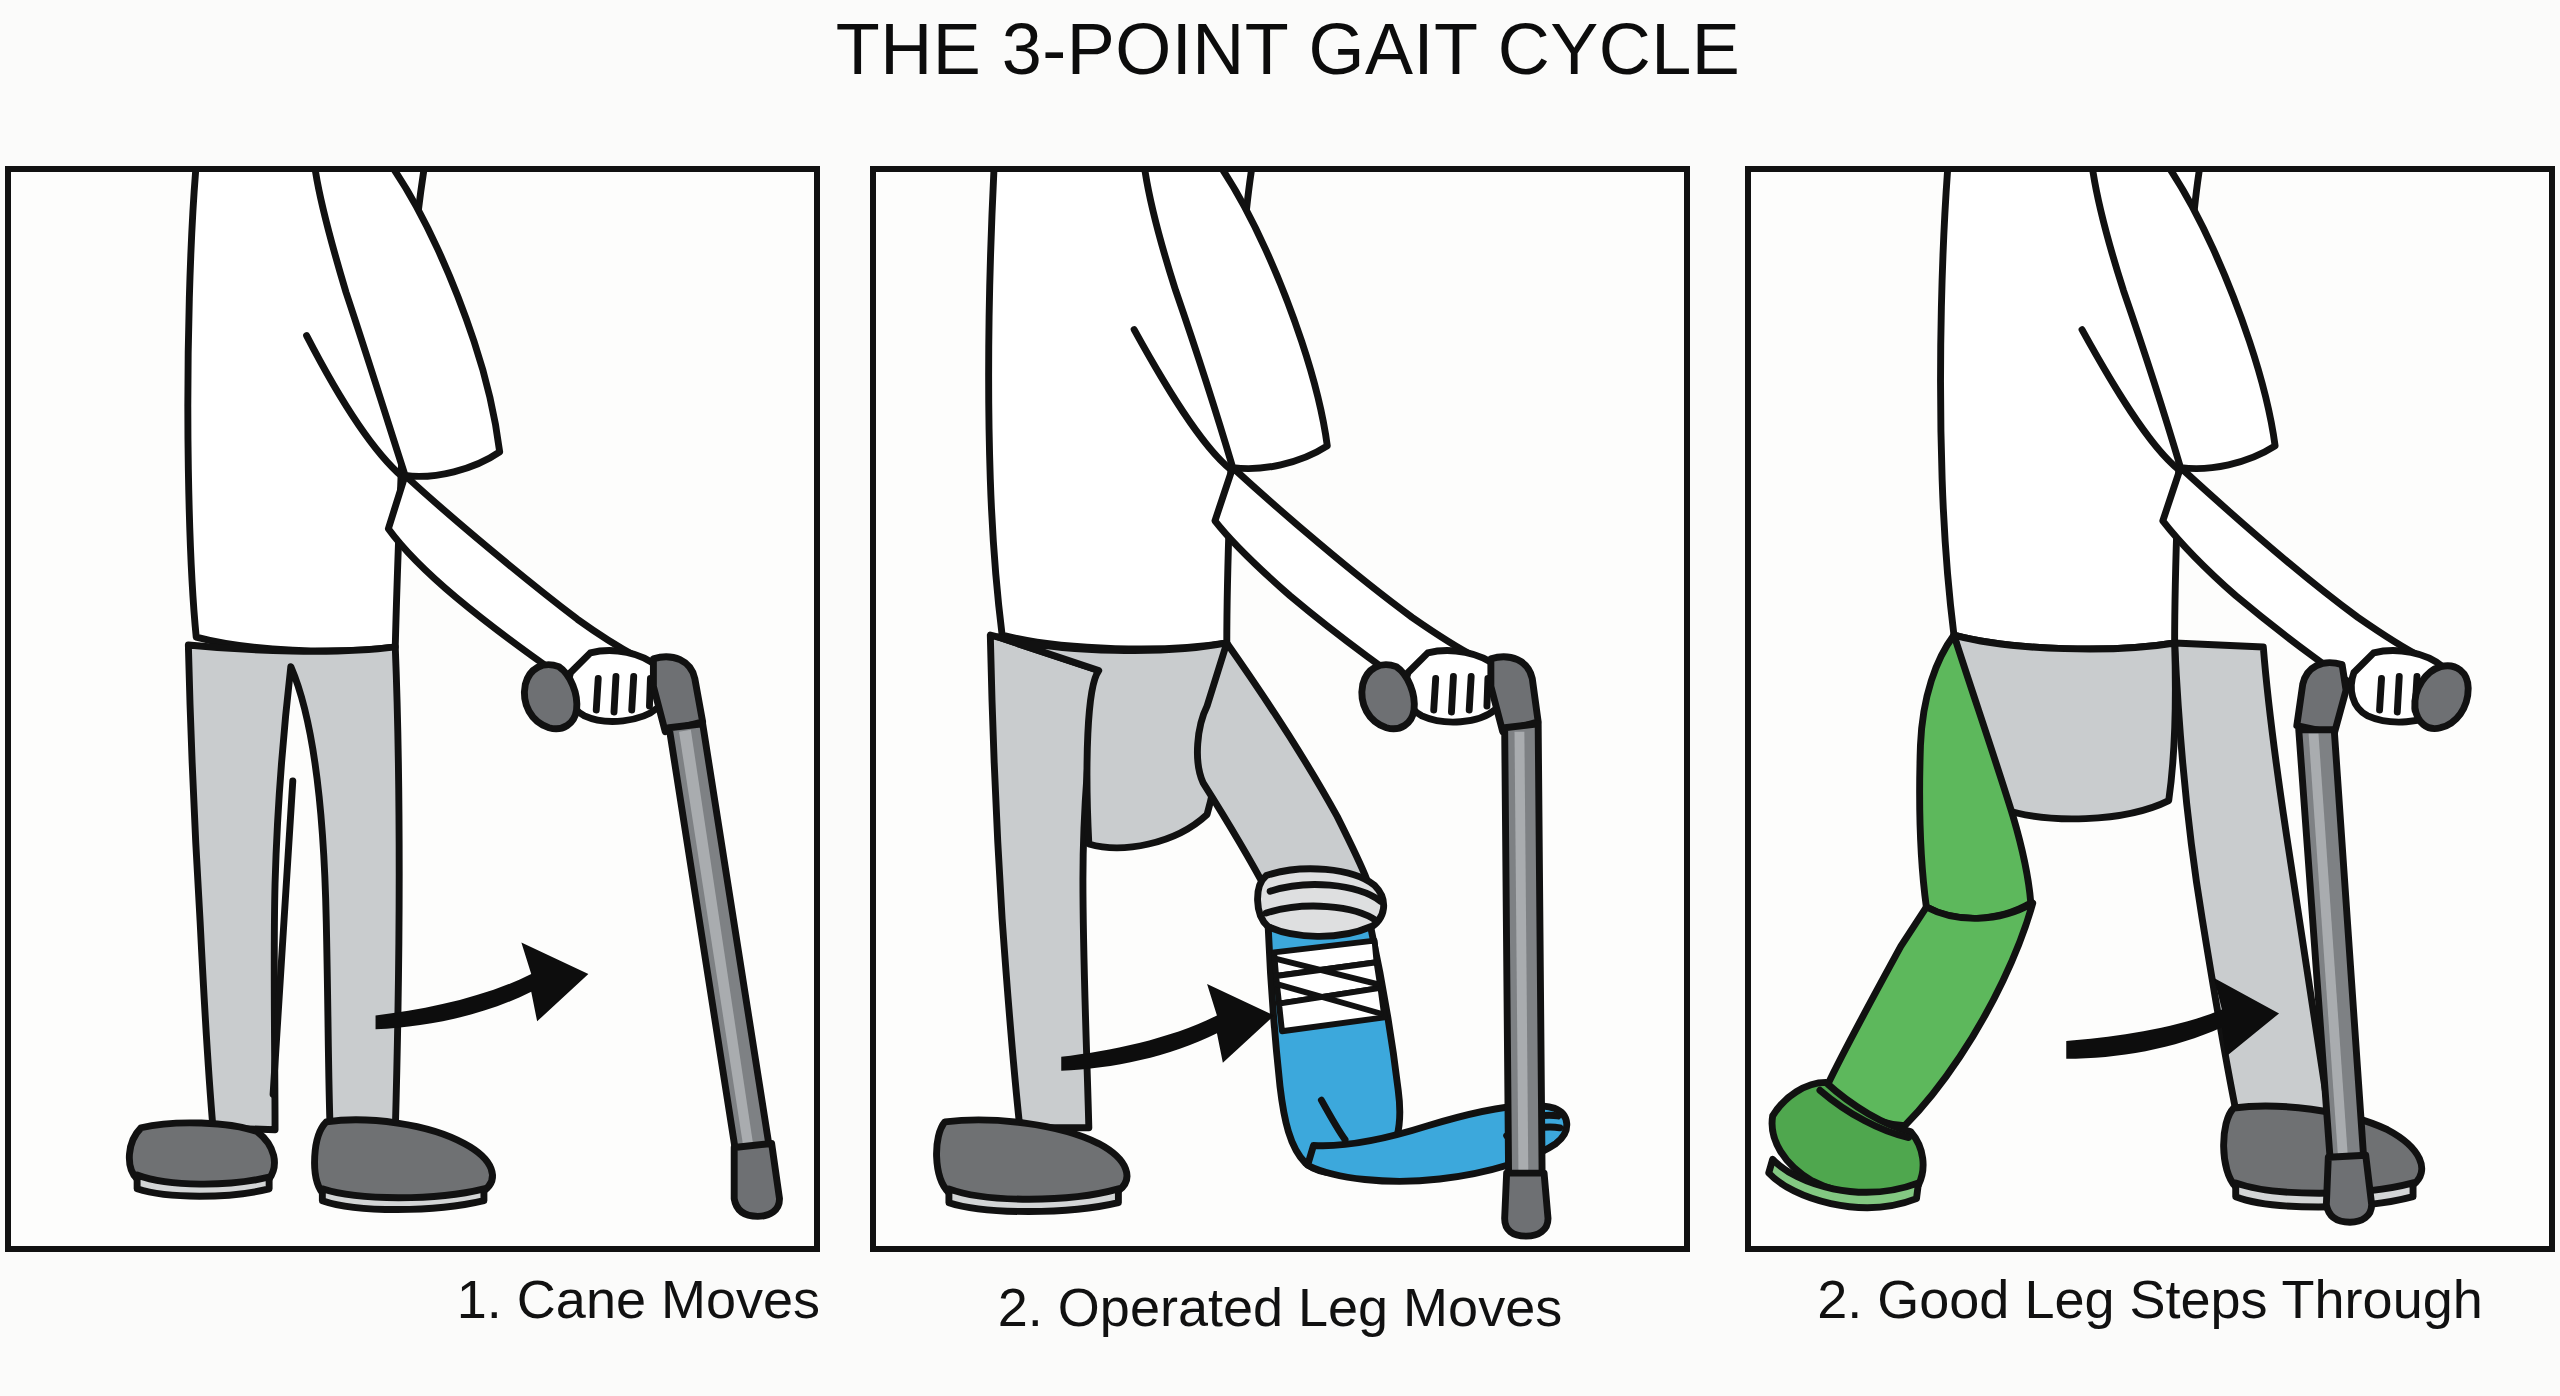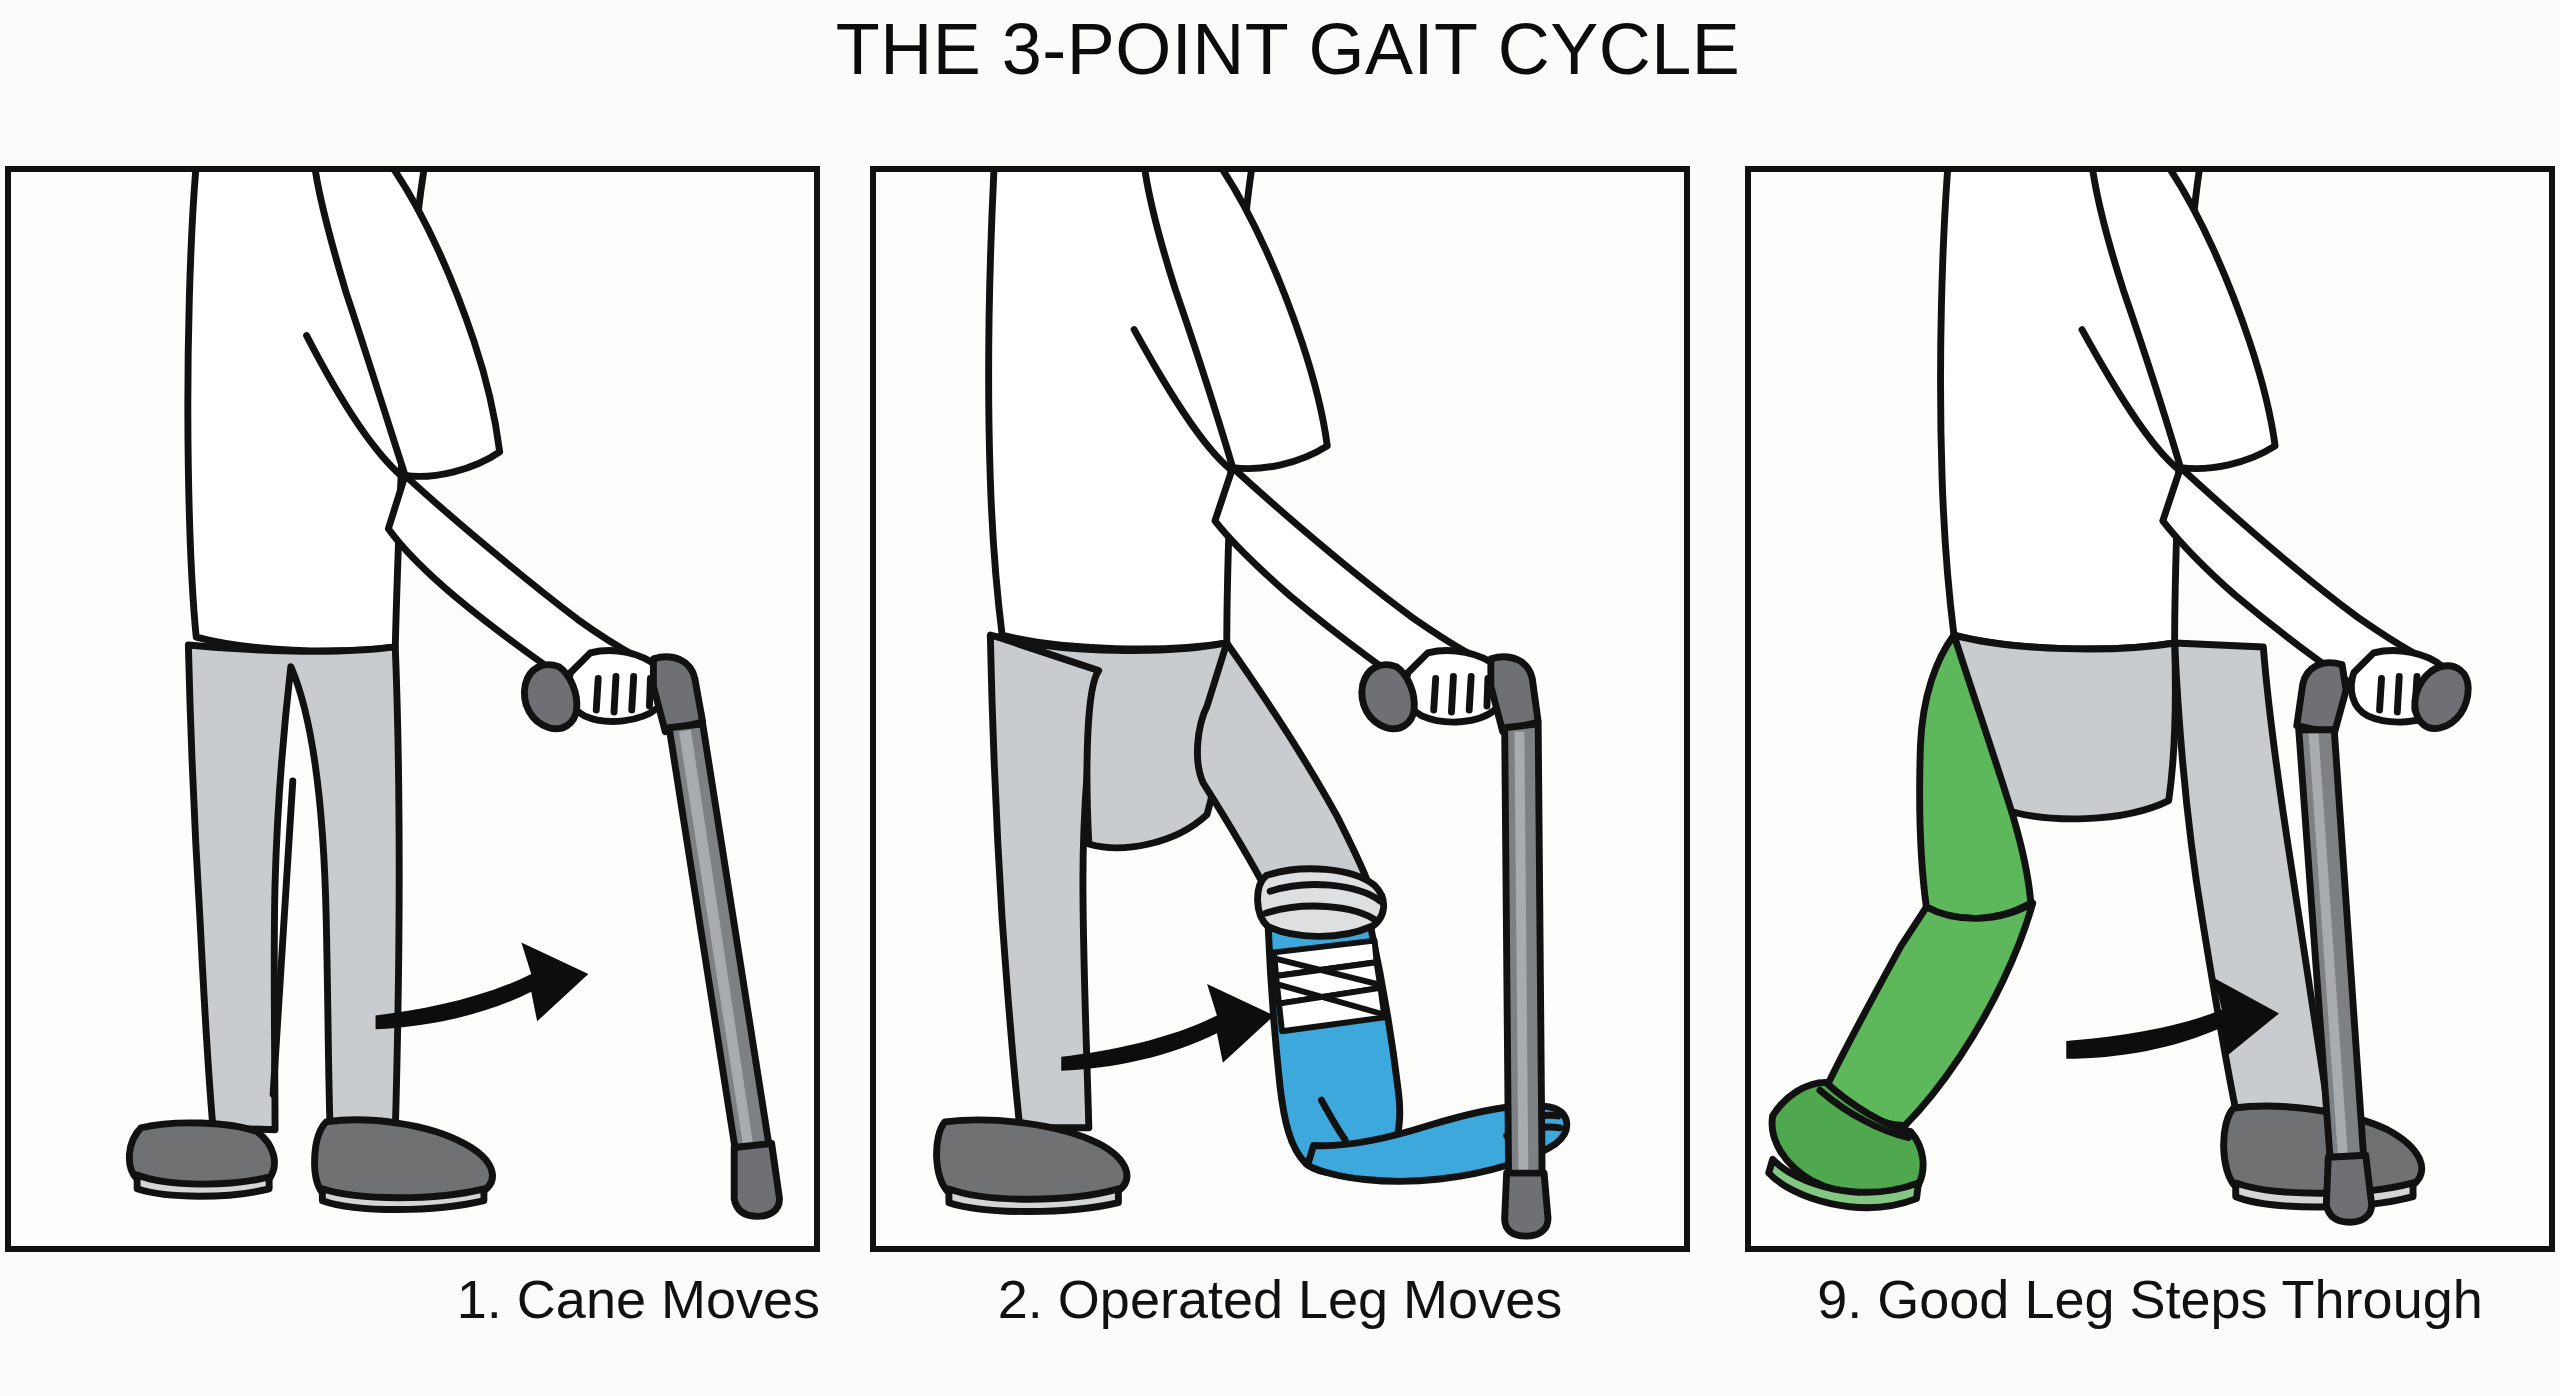--- a/index.html
+++ b/index.html
@@ -31,21 +31,21 @@
   #panel-3{left:1745px;width:810px;}
   .panel svg{display:block;width:100%;height:100%;}
   .caption{
     position:absolute;
     top:1268px;
     font-size:54px;
     color:#111111;
     white-space:nowrap;
   }
   #caption-1{left:5px;width:815px;text-align:right;}
-  #caption-2{left:870px;width:820px;text-align:center;}
+  #caption-2{left:870px;width:820px;text-align:center;margin-top:8px;}
   #caption-3{left:1745px;width:810px;text-align:center;}
 </style>
 </head>
 <body>
 
 <div id="title">THE 3-POINT GAIT CYCLE</div>
 
 <div class="panel" id="panel-1">
   <svg viewBox="0 0 815 1086" preserveAspectRatio="xMidYMid meet">
     <g stroke="#111111" stroke-width="7" stroke-linejoin="round" stroke-linecap="round" fill="none">
@@ -277,13 +277,13 @@
 
       <path fill="#0d0d0d" stroke="none" d="M 320 880 C 368 876 430 868 478 848
                L 470 816 L 536 852 L 482 896 L 478 866
                C 430 888 372 898 320 898 Z"></path>
     </g>
   </svg>
 </div>
 
 <div class="caption" id="caption-1">1. Cane Moves</div>
 <div class="caption" id="caption-2">2. Operated Leg Moves</div>
-<div class="caption" id="caption-3">9. Good Leg Steps Through</div>
+<div class="caption" id="caption-3">2. Good Leg Steps Through</div>
 
 </body></html>

